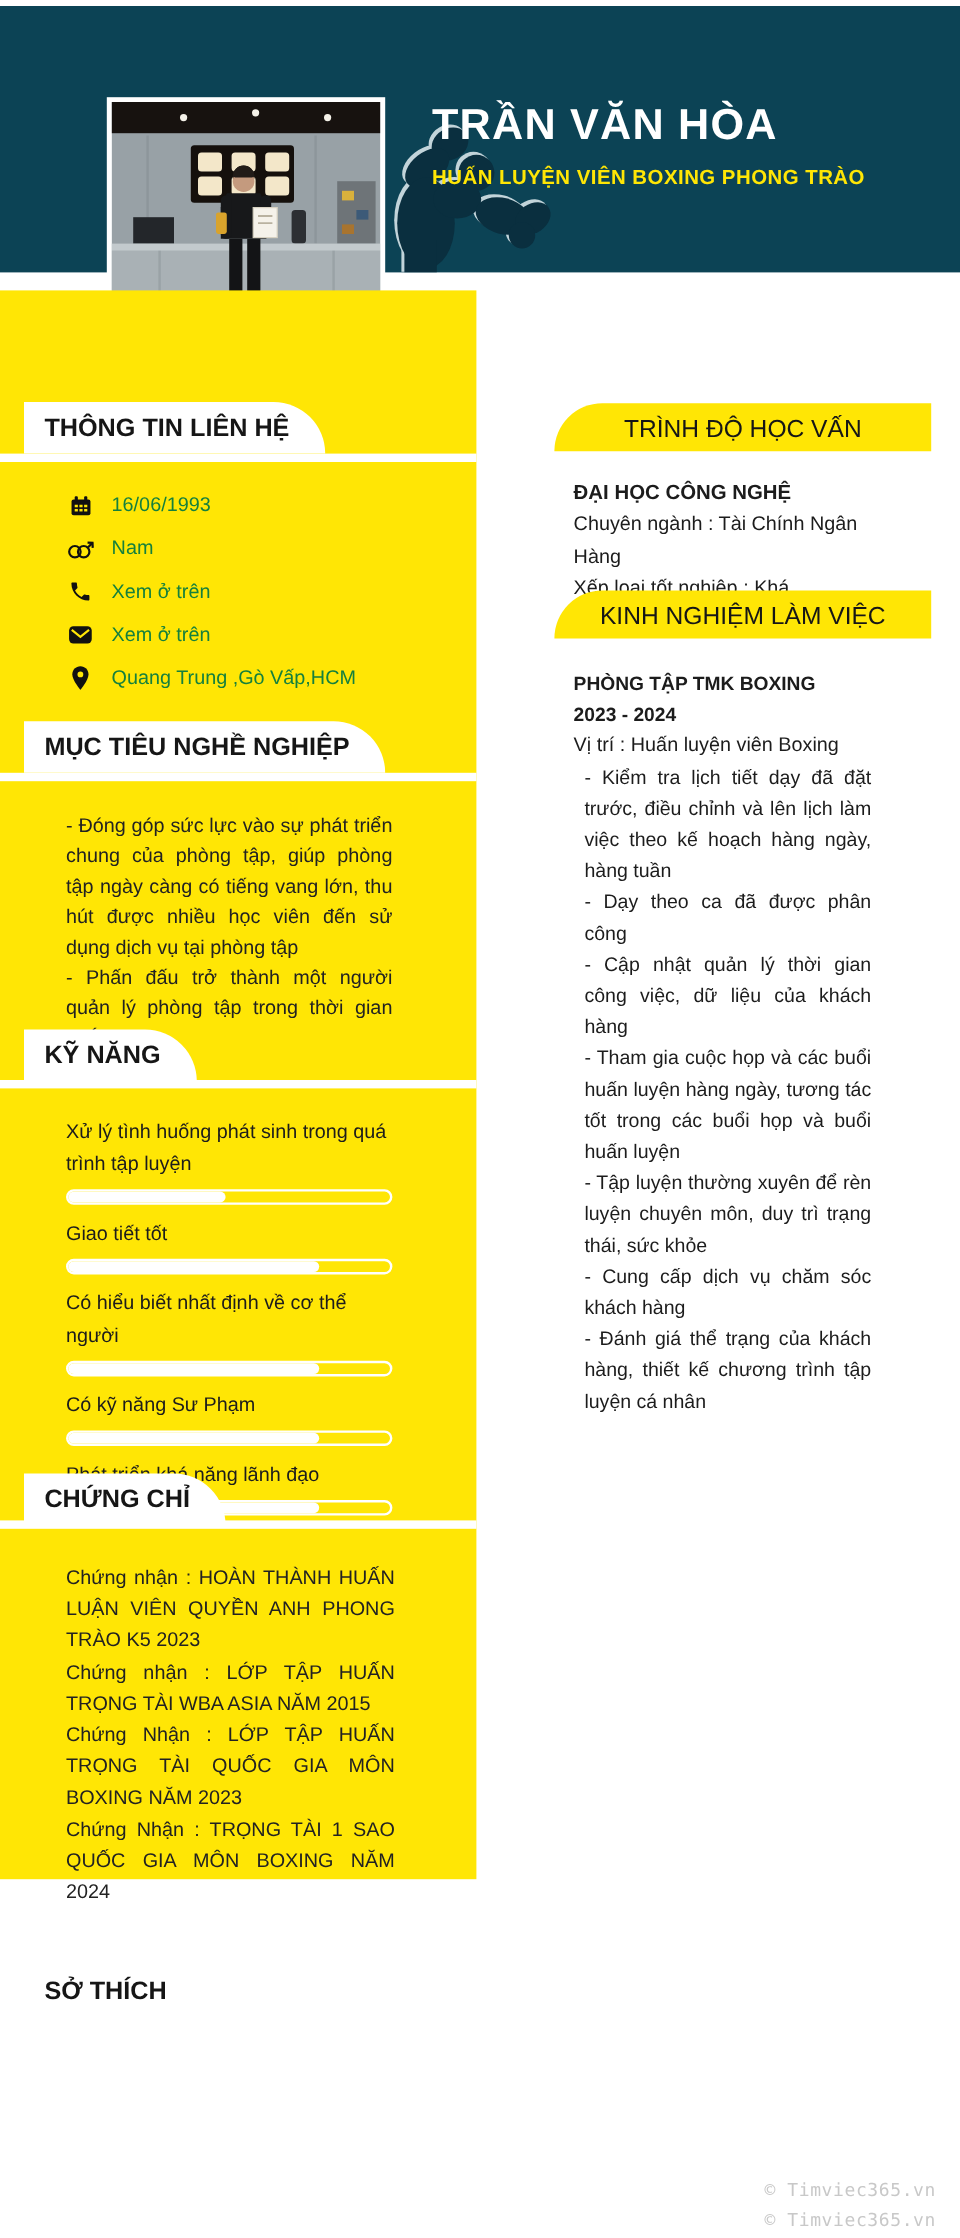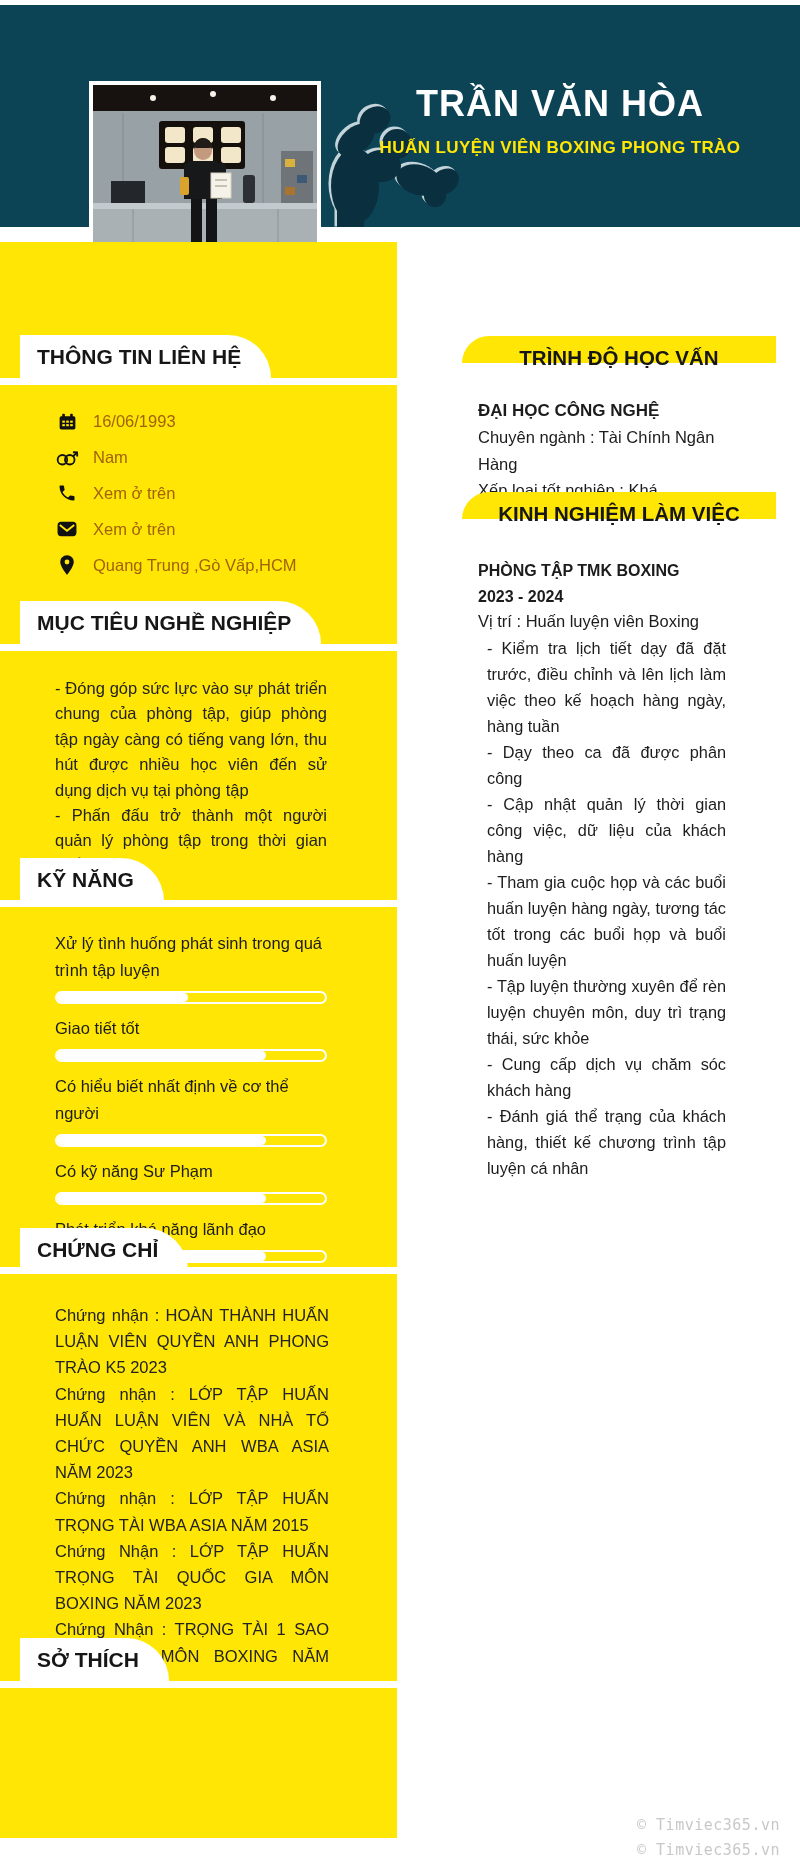--- a/index.html
+++ b/index.html
@@ -4,52 +4,52 @@
 <style>
   html,body { margin:0; padding:0; background:#e9e9e9; }
   #page {
     position:relative; width:800px; height:1865px; margin:0 auto;
     background:#ffffff; overflow:hidden;
     font-family:"Liberation Sans", sans-serif; color:#1f1f1f;
   }
   
   .band { position:absolute; left:0; top:5px; width:800px; height:222px; background:#0C4355; overflow:hidden; }
   .silhouette { position:absolute; left:323px; top:95px; width:142px; height:127px; }
-  .identity { position:absolute; left:360px; top:78px; width:400px; text-align:center; }
+  .identity { position:absolute; left:360px; top:78px; width:400px; }
   .identity h1 { margin:0; font-size:36px; font-weight:bold; color:#ffffff; letter-spacing:1px; }
   .identity .subtitle { margin-top:13px; font-size:17px; font-weight:bold; color:#FFE605; letter-spacing:.4px; }
   
   .photo-frame { position:absolute; left:89px; top:81px; width:224px; height:223px; background:#fff; padding:4px; }
   .photo-frame svg { display:block; }
   
-  .left-col { position:absolute; left:0; top:242px; width:397px; height:1596px; background:#FFE605; }
+  .left-col { position:absolute; left:0; top:242px; width:397px; height:1324px; background:#FFE605; }
   .sec-head {
     position:absolute; left:20px; height:43px; line-height:43px;
     background:#ffffff; color:#161616; font-size:21px; font-weight:bold;
     padding:0 30px 0 17px; border-top-right-radius:43px; white-space:nowrap;
   }
   .rule { position:absolute; left:0; width:397px; height:7px; background:#ffffff; }
   .contact { position:absolute; left:55px; top:166px; width:300px; }
   .contact .row { display:flex; align-items:center; height:26px; margin-bottom:10px; }
   .contact .ic { width:24px; height:24px; margin-right:14px; flex:0 0 24px; display:flex; align-items:center; justify-content:center; }
-  .contact .val { font-size:16.5px; color:#a16207; }
+  .contact .val { font-size:16.5px; color:#15803d; }
   .textblock { position:absolute; left:55px; width:272px; font-size:16.5px; color:#222; text-align:justify; }
   .textblock p { margin:0; }
   .objective { top:434px; line-height:25.4px; }
   .skills { position:absolute; left:55px; top:688px; width:272px; }
   .skill .lbl { font-size:16.5px; line-height:27px; color:#1c1c1c; }
   .skill .bar { height:9px; border:2px solid #ffffff; border-radius:7px; margin:7px 0 11px 0; }
   .skill .fill { height:100%; background:#ffffff; border-radius:5px; }
   .certs { top:1060px; width:274px; line-height:26.2px; }
   .hobbies { position:absolute; left:55px; top:1472px; width:310px; font-size:16.5px; line-height:26.6px; color:#1c1c1c; }
   .hobbies div { white-space:nowrap; }
   
   .r-head {
-    position:absolute; left:462px; width:314px; height:27px; line-height:44px;
-    background:#FFE605; color:#161616; font-size:20.5px; font-weight:bold;
+    position:absolute; left:462px; width:314px; height:40px; line-height:44px;
+    background:#FFE605; color:#161616; font-size:20.5px; font-weight:normal;
     text-align:center; border-top-left-radius:44px;
   }
   .edu { position:absolute; left:478px; top:398px; width:260px; font-size:16.5px; line-height:26.4px; color:#1c1c1c; }
   .edu .school { font-weight:bold; font-size:17px; }
   .exp { position:absolute; left:478px; top:558px; width:248px; color:#1c1c1c; }
   .exp .org, .exp .years { font-weight:bold; font-size:16px; line-height:25.7px; }
   .exp .position { font-size:16.5px; line-height:25.7px; }
   .exp .duty { font-size:16.3px; line-height:26px; text-align:justify; padding-left:9px; margin:0; }
   
   .watermark { position:absolute; left:600px; top:1813px; width:180px; text-align:right;
@@ -242,21 +242,20 @@
         <div class="bar">
             <div class="fill" style="width: 78%;"></div>
           </div>
       </div>
     </div>
 
     <div class="sec-head" style="top:986px">CHỨNG CHỈ</div>
     <div class="rule" style="top:1025px"></div>
     <div class="textblock certs">
       <p>Chứng nhận : HOÀN THÀNH HUẤN LUẬN VIÊN QUYỀN ANH PHONG TRÀO K5 2023</p>
-      <p>Chứng nhận : LỚP TẬP HUẤN HUẤN LUẬN VIÊN VÀ NHÀ TỔ CHỨC QUYỀN ANH WBA ASIA NĂM 2023</p>
       <p>Chứng nhận : LỚP TẬP HUẤN TRỌNG TÀI WBA ASIA NĂM 2015</p>
       <p>Chứng Nhận : LỚP TẬP HUẤN TRỌNG TÀI QUỐC GIA MÔN BOXING NĂM 2023</p>
       <p>Chứng Nhận : TRỌNG TÀI 1 SAO QUỐC GIA MÔN BOXING NĂM 2024</p>
     </div>
 
     <div class="sec-head" style="top:1396px">SỞ THÍCH</div>
     <div class="rule" style="top:1439px"></div>
   </aside>
 
   <div class="r-head" style="top:336px">TRÌNH ĐỘ HỌC VẤN</div>

